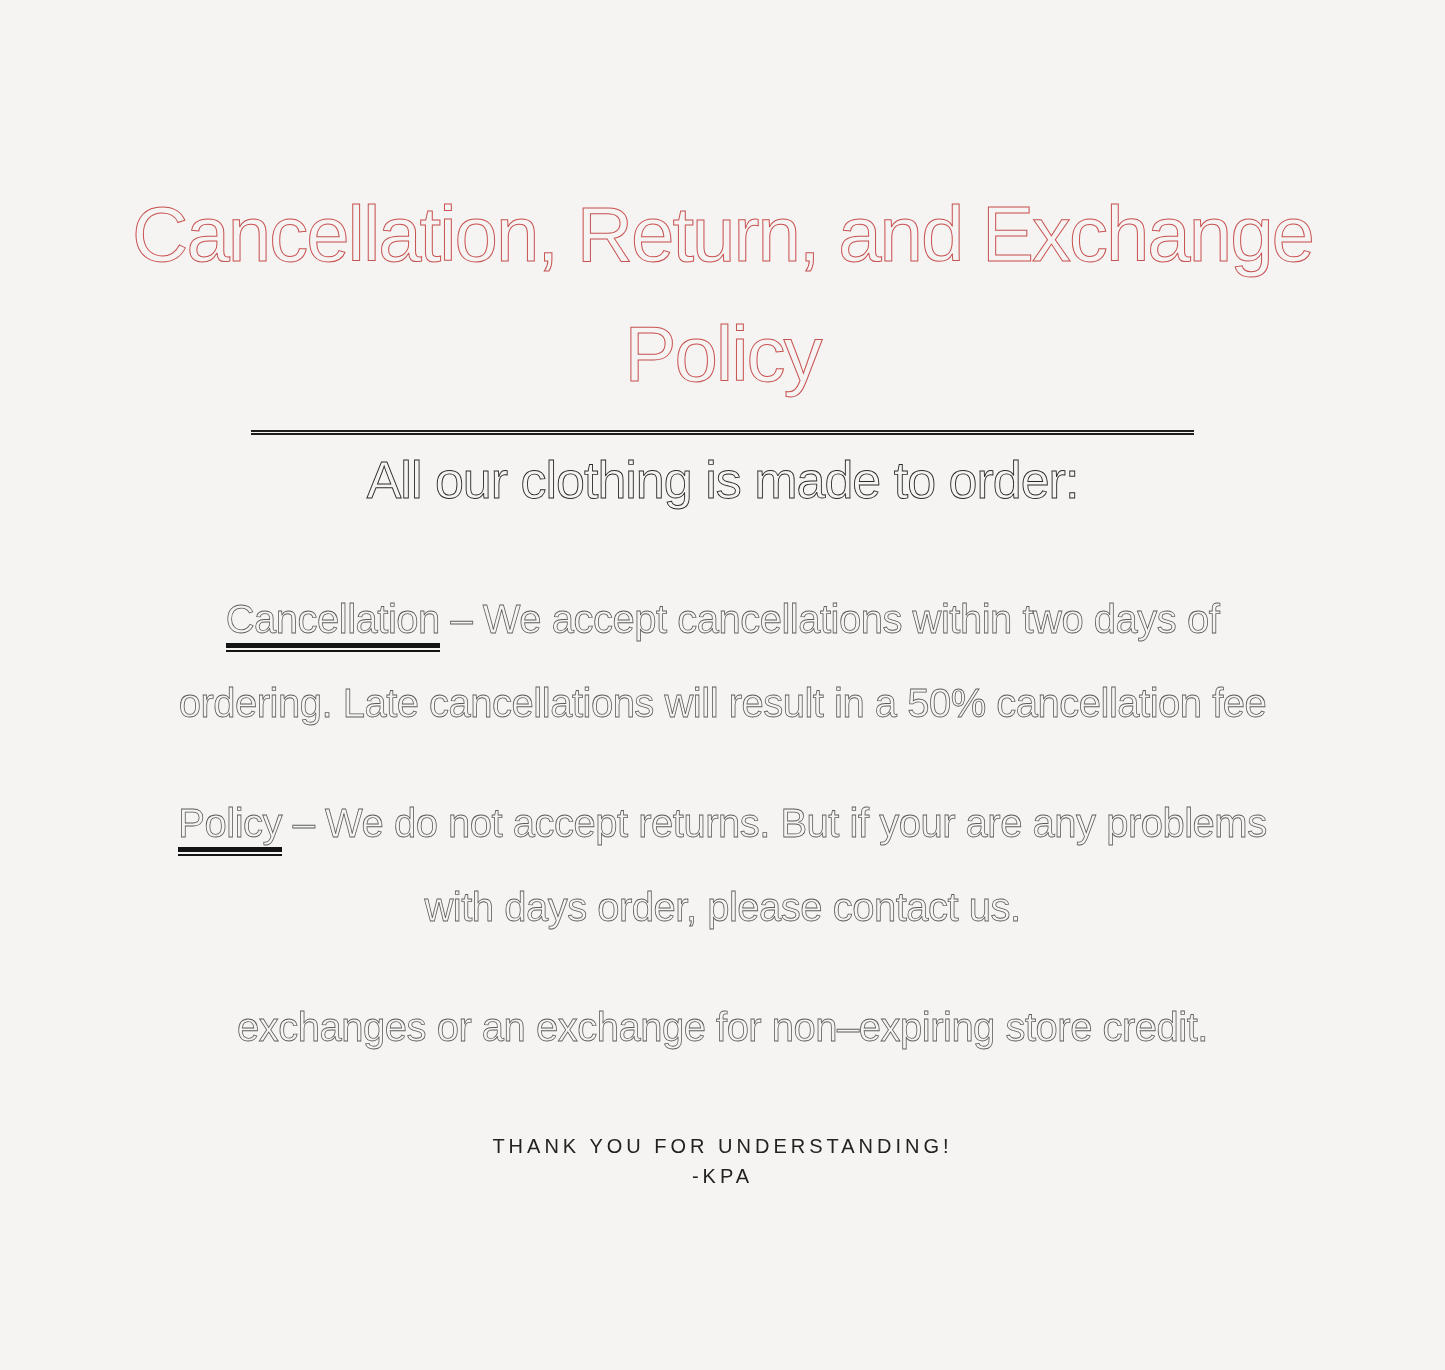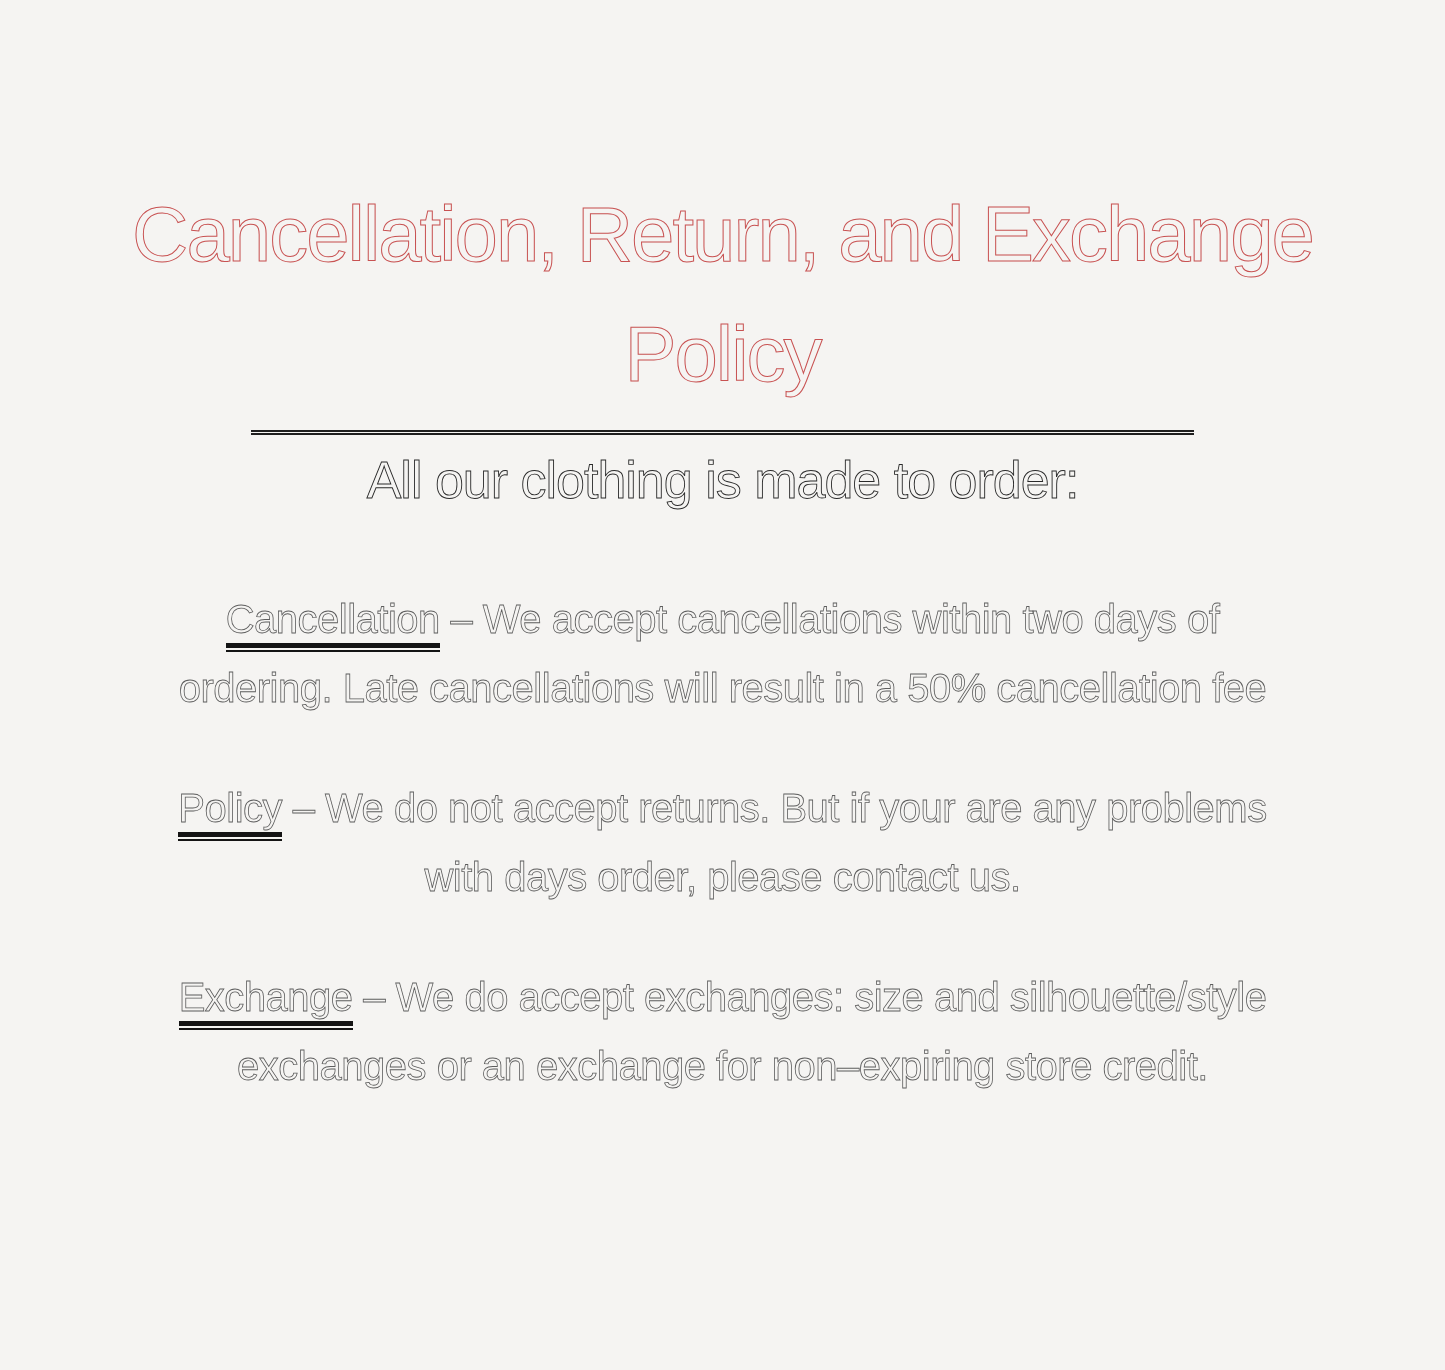--- a/index.html
+++ b/index.html
@@ -71,21 +71,21 @@
   }
 
   .policy {
     margin: 0;
     font-size: 40px;
     letter-spacing: -0.5px;
     line-height: 68px;
   }
   .policy-first { margin-top: 74px; }
   .policy-next  { margin-top: 52px; }
-  .pline { margin: 1px; }
+  .pline { margin: 16px; }
 
   
   .kw {
     padding-bottom: 11px;
     background-image: linear-gradient(#141414, #141414), linear-gradient(#141414, #141414);
     background-repeat: no-repeat, no-repeat;
     background-size: 100% 5px, 100% 2px;
     background-position: left calc(100% - 4px), left 100%;
   }
 
@@ -118,20 +118,21 @@
     <p class="pline"><span class="kw">Cancellation</span><span> – We accept cancellations within two days of</span></p>
     <p class="pline">ordering. Late cancellations will result in a 50% cancellation fee</p>
   </section>
 
   <section class="policy policy-next hair">
     <p class="pline"><span class="kw">Policy</span><span> – We do not accept returns. But if your are any problems</span></p>
     <p class="pline">with days order, please contact us.</p>
   </section>
 
   <section class="policy policy-next hair">
-    <p class="pline"><span class="kw">Exchange</span><span> – We do accept exchanges: size and silhouette/style</span></p>
     <p class="pline">exchanges or an exchange for non–expiring store credit.</p>
   </section>
 
   <div class="footer">
+    <div>THANK YOU FOR UNDERSTANDING!</div>
+    <div>-KPA</div>
   </div>
 
 </div>
 
 </body></html>

